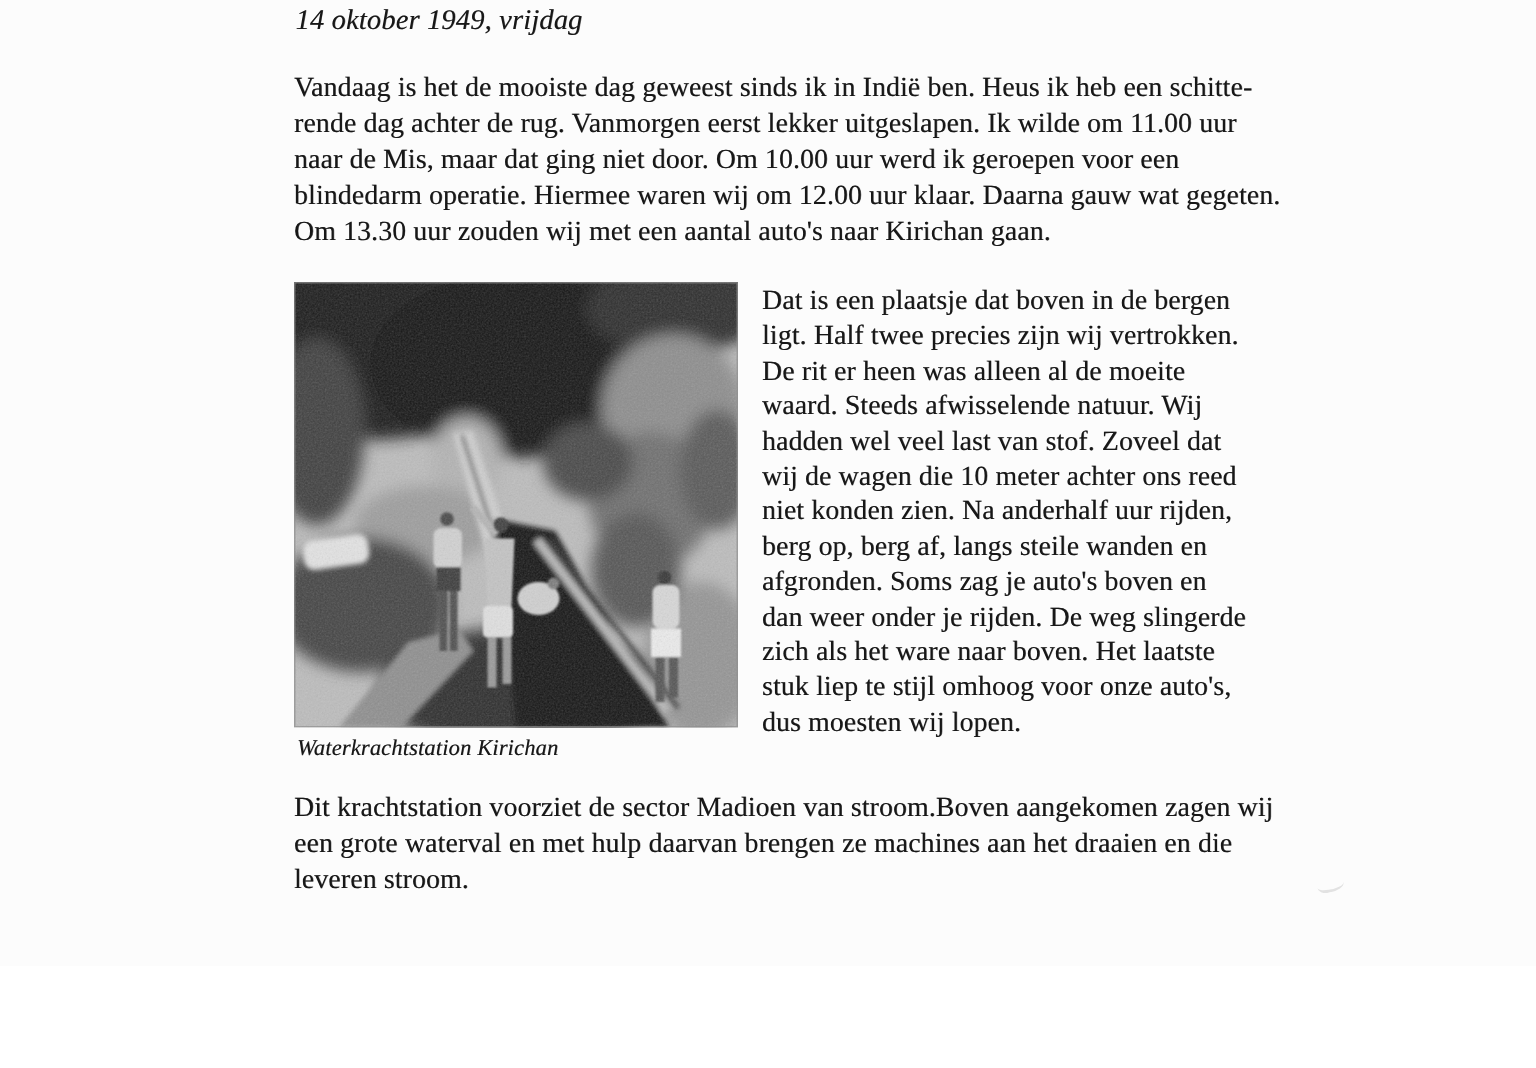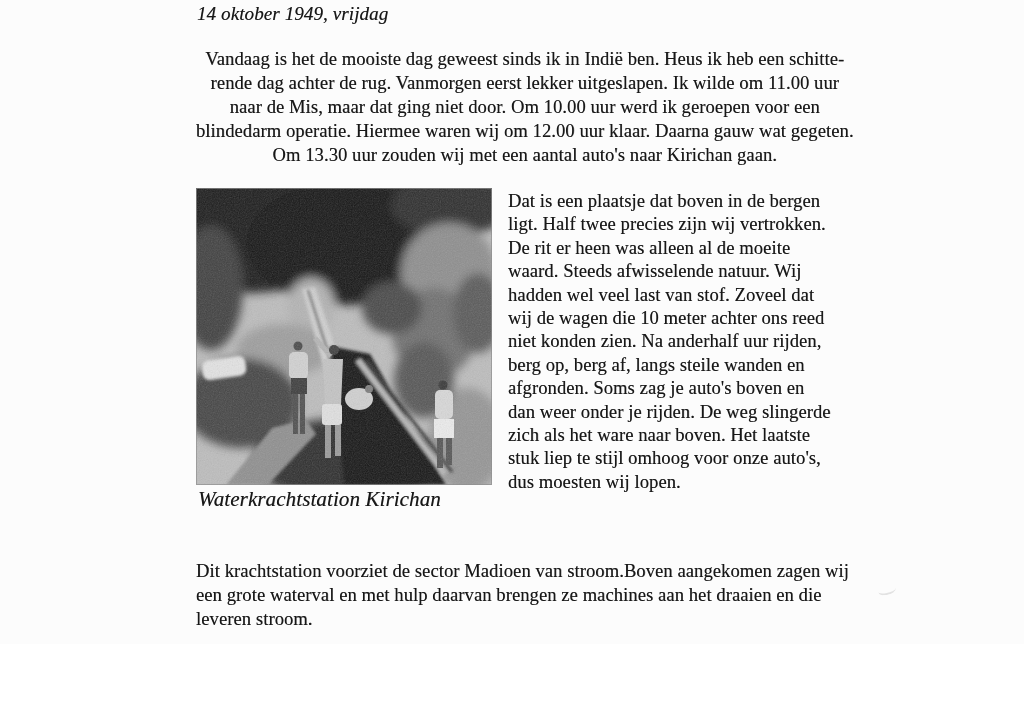--- a/index.html
+++ b/index.html
@@ -18,28 +18,28 @@
     font-size: 18.5px;
     line-height: 24px;
     letter-spacing: 0.1px;
     text-shadow: 0.3px 0 0 rgba(20,20,20,0.55); 
   }
   .date-heading {
     left: 197px; top: 2px;
     font-style: italic;
     font-size: 19px;
   }
-  .intro { left: 196px; top: 47px; text-align: center; }
+  .intro { left: 196px; top: 47px; }
   .side-col { left: 508px; top: 190px; line-height: 23.4px; }
   .caption {
     left: 198px; top: 487px;
     font-style: italic;
-    font-size: 21px;
+    font-size: 15px;
   }
-  .power { left: 196px; top: 527px; margin-top: 32px; }
+  .power { left: 196px; top: 527px; }
   .closing { left: 196px; top: 622px; }
   .photo-figure {
     position: absolute;
     left: 196px; top: 188px;
     width: 296px; height: 297px;
   }
   .photo-figure svg { display: block; }
   
   .scan-smudge {
     position: absolute;

